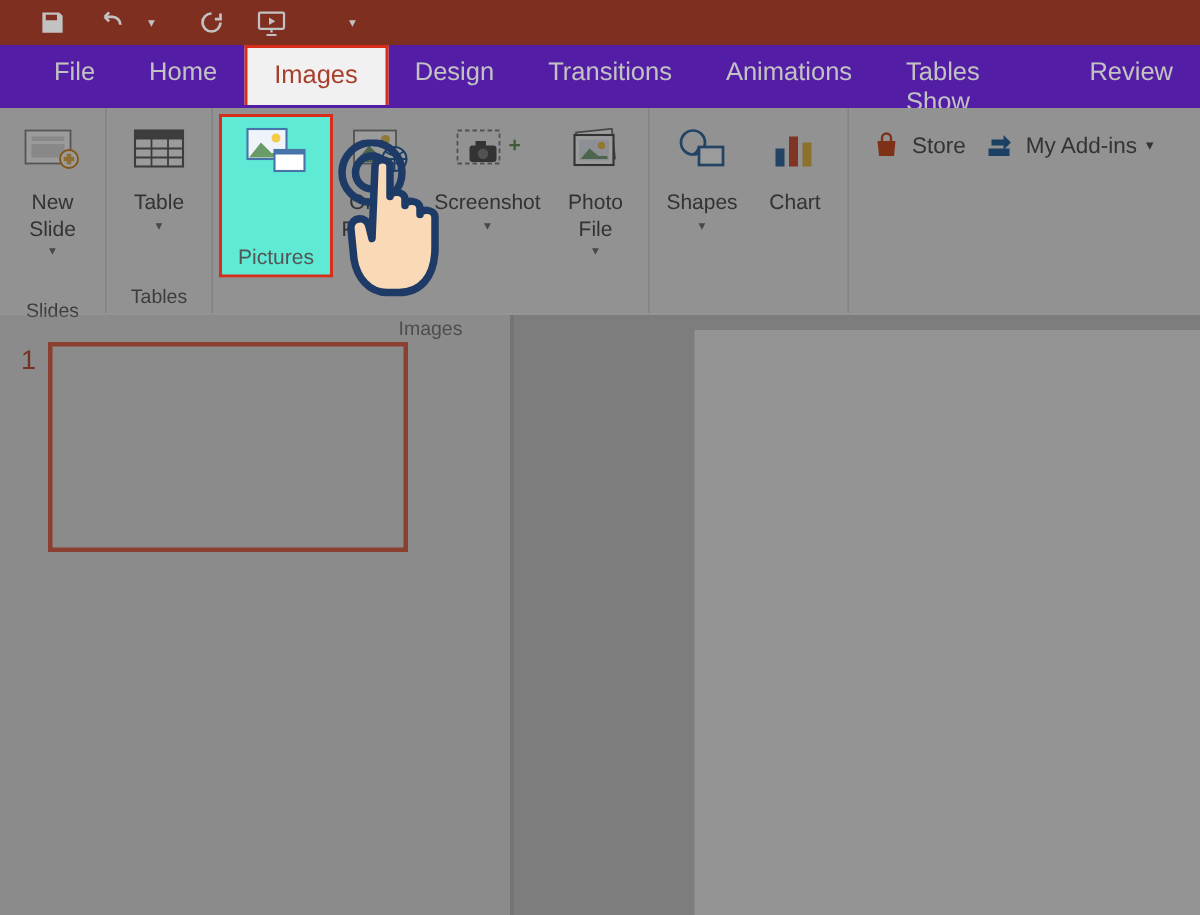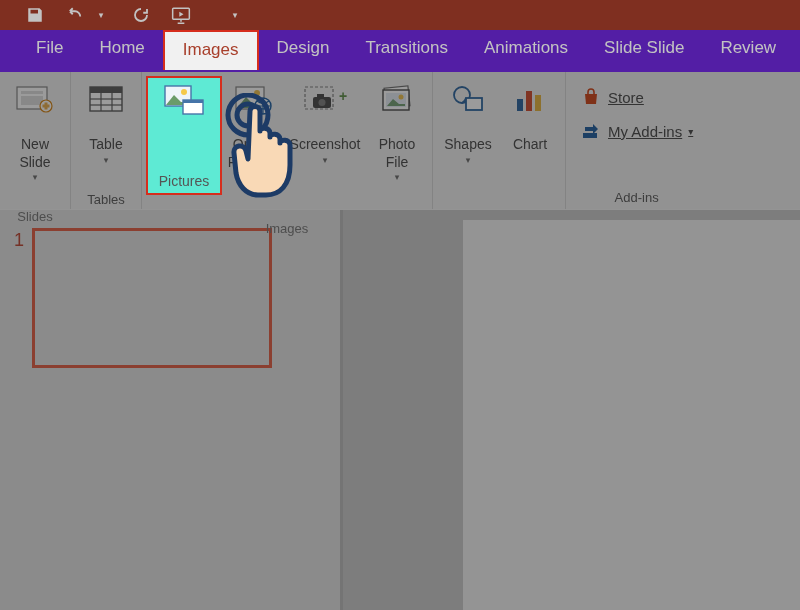--- a/index.html
+++ b/index.html
@@ -104,42 +104,40 @@
       font-size: 14px;
       line-height: 1.25;
     }
     .big-btn .icon-slot {
       width: 46px;
       height: 40px;
       display: flex;
       align-items: center;
       justify-content: center;
     }
-    .big-btn .lbl { text-align: center; margin-top: 16px; }
+    .big-btn .lbl { text-align: center; margin-top: 6px; }
     .big-btn .drop { font-size: 9px; color: #777; margin-top: 1px; }
 
     .pictures-btn {
       background: #5eead4;
       border: 2px solid #d62d1d;
       padding: 3px 2px 2px 2px;
       width: 76px;
       z-index: 10;
       position: relative;
       gap: 36px;
     }
 
     .wide-btn { width: 82px; }
 
     .addins-stack {
       display: flex;
-      flex-direction: column;
       padding: 4px 4px;
       font-size: 15px;
       color: #555;
-      text-decoration: underline;
     }
     .addins-row {
       display: flex;
       align-items: center;
       height: 34px;
       padding: 0 6px;
       cursor: pointer;
     }
     .addins-row .icn { width: 22px; height: 22px; margin-right: 6px; display:flex; align-items:center; justify-content:center; }
     .addins-row .drop { font-size: 10px; margin-left: 6px; }
@@ -243,21 +241,21 @@
   <span class="qat-item qat-caret" style="margin-left:14px">▾</span>
 </div>
 
 <div class="tab-row">
   <div class="tab">File</div>
   <div class="tab">Home</div>
   <div class="tab active no-dim">Images</div>
   <div class="tab">Design</div>
   <div class="tab">Transitions</div>
   <div class="tab">Animations</div>
-  <div class="tab">Slide Slide</div>
+  <div class="tab">Tables Show</div>
   <div class="tab">Review</div>
 </div>
 
 <div class="ribbon">
   <div class="ribbon-overlay"></div>
 
   <div class="group">
     <div class="group-body">
       <div class="big-btn">
         <div class="icon-slot">
@@ -404,21 +402,20 @@
             <svg width="20" height="20" viewBox="0 0 20 20">
                 <path fill="#2f6aa6" d="M4 6 h8 v-3 l5 5 -5 5 v-3 h-8 z"></path>
                 <rect x="2" y="12" width="14" height="5" fill="#2f6aa6"></rect>
               </svg>
           </span>
           <span>My Add-ins</span>
           <span class="drop">▾</span>
         </div>
       </div>
     </div>
-    <div class="group-label">Add-ins</div>
   </div>
 </div>
 
 <div class="workspace">
   <div class="thumb-pane">
     <span class="thumb-num">1</span>
     <div class="thumb"></div>
   </div>
   <div class="divider"></div>
   <div class="slide-pane">

